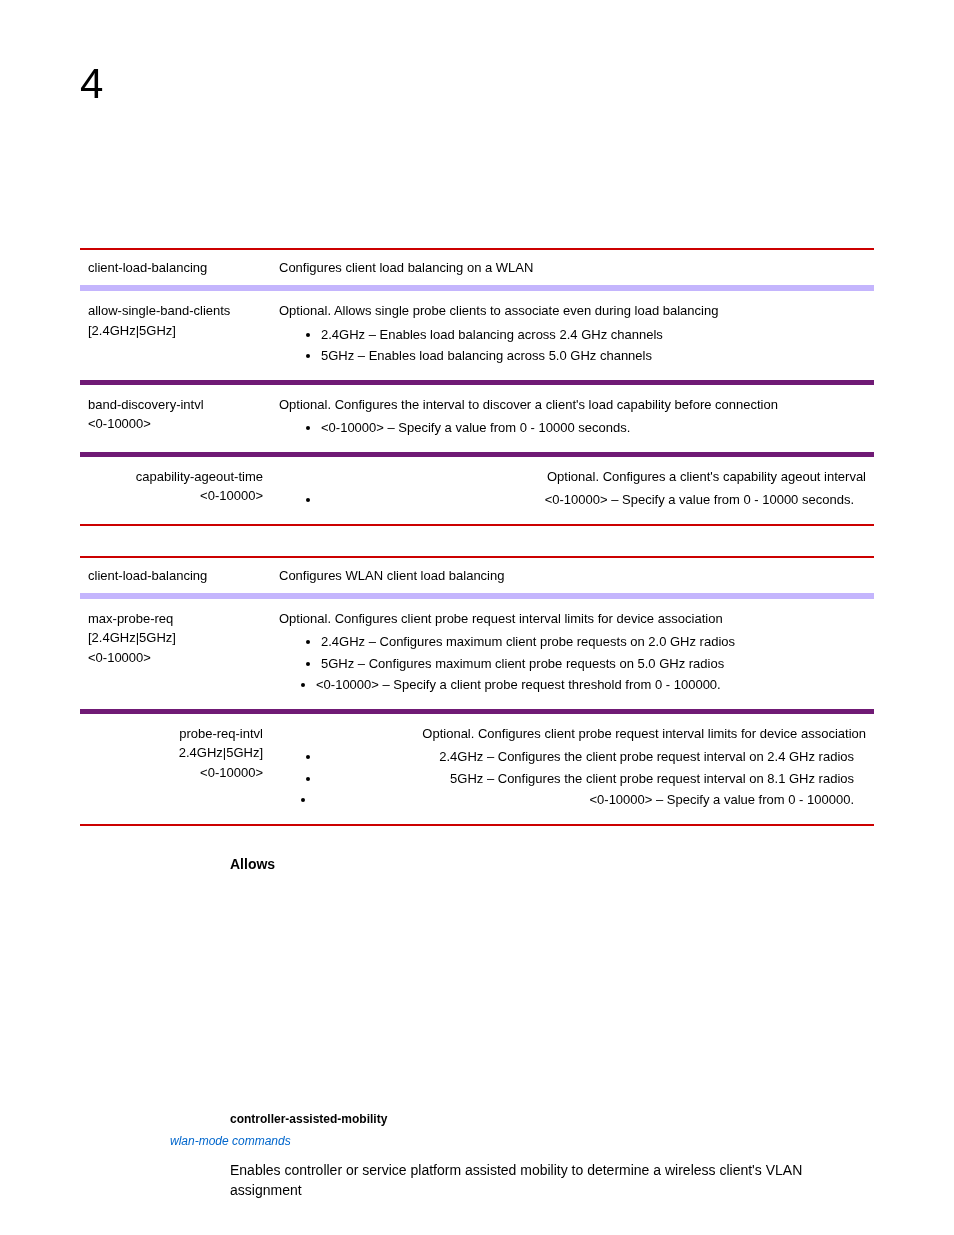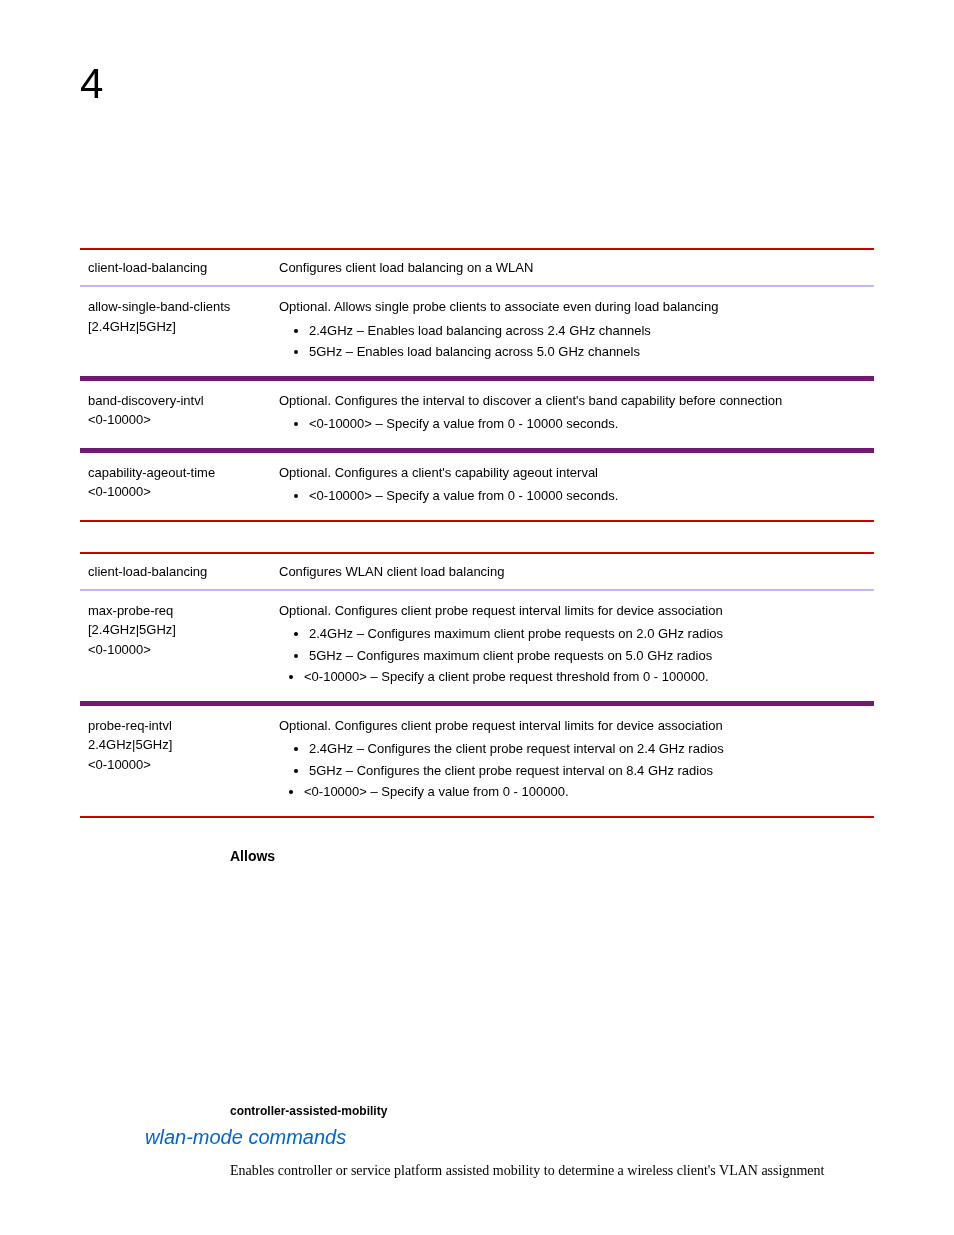--- a/index.html
+++ b/index.html
@@ -28,70 +28,70 @@
   }
   table.param-table {
     width: 100%;
     border-collapse: collapse;
     font-size: 13px;
     margin-bottom: 30px;
   }
   table.param-table thead td,
   table.param-table .header-row td {
     border-top: 2.5px solid #c00;
-    border-bottom: 2px solid #c4b5fd;
+    border-bottom: 6px solid #c4b5fd;
     padding: 10px 8px;
     vertical-align: top;
   }
   table.param-table tbody td {
     border-bottom: 5px solid #701a75;
     padding: 10px 8px 12px 8px;
     vertical-align: top;
     line-height: 1.5;
   }
   table.param-table tbody tr:last-child td {
     border-bottom: 2.5px solid #c00;
+    text-align: right;
   }
   .param-name {
     width: 175px;
   }
   ul.bullets {
     list-style: disc;
     margin: 4px 0 0 0;
     padding-left: 30px;
   }
   ul.bullets li {
-    margin: 2px 0;
+    margin: 2px 12px;
   }
   ul.nested {
     list-style: disc;
     margin: 2px 0 0 0;
     padding-left: 25px;
   }
   .subsection-heading {
     font-size: 14px;
     font-weight: bold;
     margin: 10px 0 240px 150px;
   }
   .command-title {
     font-size: 12px;
     font-weight: bold;
     margin: 0 0 8px 150px;
   }
   .link-text {
-    font-size: 20px;
+    font-size: 12px;
     font-style: italic;
     color: #0066cc;
-    margin: 0 0 12px 65px;
+    margin: 0 0 12px 90px;
   }
   .body-text {
     font-size: 14px;
     margin: 0 0 14px 150px;
     line-height: 1.45;
-    font-family: Liberation Serif, serif;
   }
 </style>
 </head>
 <body>
 
 <div class="page">
   <h1 class="chapter-number">4</h1>
 
 
   <table class="param-table">
@@ -114,21 +114,21 @@
             <li>5GHz – Enables load balancing across 5.0 GHz channels</li>
           </ul>
         </td>
       </tr>
       <tr>
         <td class="param-name">
           <span>band-discovery-intvl</span><br>
           <span>&lt;0-10000&gt;</span>
         </td>
         <td>
-          <span>Optional. Configures the interval to discover a client's band capability before connection</span>
+          <span>Optional. Configures the interval to discover a client's load capability before connection</span>
           <ul class="bullets">
             <li>&lt;0-10000&gt; – Specify a value from 0 - 10000 seconds.</li>
           </ul>
         </td>
       </tr>
       <tr>
         <td class="param-name">
           <span>capability-ageout-time</span><br>
           <span>&lt;0-10000&gt;</span>
         </td>
@@ -170,21 +170,21 @@
       <tr>
         <td class="param-name">
           <span>probe-req-intvl</span><br>
           <span>2.4GHz|5GHz]</span><br>
           <span>&lt;0-10000&gt;</span>
         </td>
         <td>
           <span>Optional. Configures client probe request interval limits for device association</span>
           <ul class="bullets">
             <li>2.4GHz – Configures the client probe request interval on 2.4 GHz radios</li>
-            <li>5GHz – Configures the client probe request interval on 8.4 GHz radios</li>
+            <li>5GHz – Configures the client probe request interval on 8.1 GHz radios</li>
           </ul>
           <ul class="bullets nested">
             <li>&lt;0-10000&gt; – Specify a value from 0 - 100000.</li>
           </ul>
         </td>
       </tr>
     </tbody>
   </table>
 
   <div class="subsection-heading">Allows</div>

